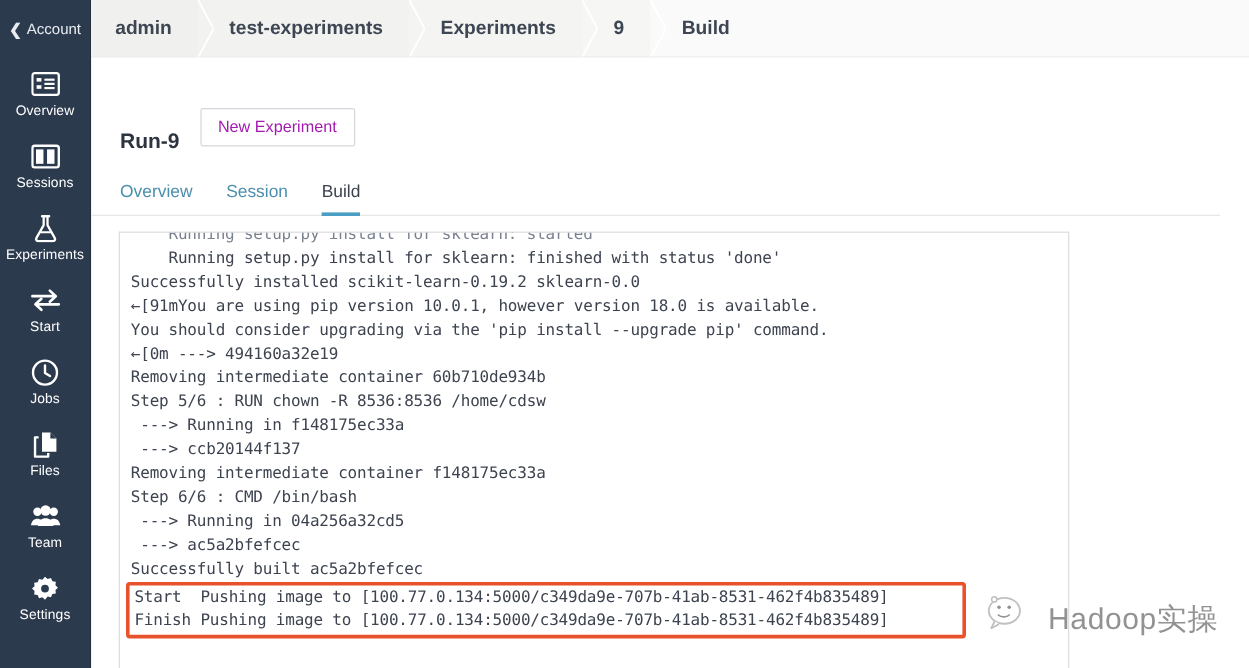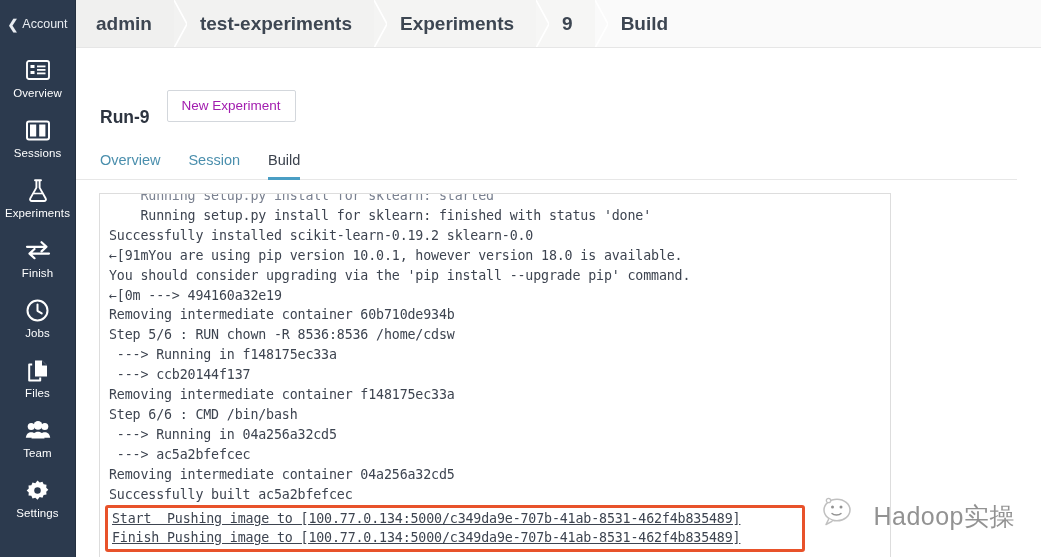--- a/index.html
+++ b/index.html
@@ -49,21 +49,21 @@
     width: 965px; height: 48px;
     display: flex; align-items: stretch;
     background: #fafafa;
     border-bottom: 1px solid #e6e6e6;
     overflow: hidden;
   }
   .crumb {
     position: relative;
     display: flex; align-items: center;
     padding: 0 22px 0 26px;
-    font-size: 19px;
+    font-size: 16px;
     font-weight: bold;
     color: #3d4652;
     white-space: nowrap;
     cursor: pointer;
   }
   .crumb:first-child { padding-left: 20px; }
   .crumb .arrow {
     position: absolute; right: -13px; top: 0;
     width: 13px; height: 48px;
     z-index: 3;
@@ -144,21 +144,21 @@
   
   #highlight-box {
     position: absolute;
     left: 5px;
     width: 700px;
     border: 3px solid #e8522a;
     border-radius: 3px;
     padding: 1px 0 2px 4px;
     background: transparent;
   }
-  #highlight-box .log-line { line-height: 19px; text-decoration: underline; }
+  #highlight-box .log-line { line-height: 19px; }
 
   
   #watermark {
     position: absolute;
     right: 26px; bottom: 22px;
     display: flex; align-items: center; gap: 9px;
     opacity: .95;
     pointer-events: none;
   }
   #watermark .wm-text {
@@ -215,21 +215,21 @@
       <span class="sb-label">Experiments</span>
     </div>
 
     <div class="sb-item">
       <span class="sb-icon">
         <svg width="26" height="20" viewBox="0 0 26 20" fill="none">
           <path d="M2 6.8h19M16.5 2.2l5 4.6-5 4.6" stroke="#fff" stroke-width="2.2" stroke-linecap="round" stroke-linejoin="round"></path>
           <path d="M24 13.6H5M9.5 18.2l-5-4.6 5-4.6" stroke="#fff" stroke-width="2.2" stroke-linecap="round" stroke-linejoin="round"></path>
         </svg>
       </span>
-      <span class="sb-label">Finish</span>
+      <span class="sb-label">Start</span>
     </div>
 
     <div class="sb-item">
       <span class="sb-icon">
         <svg width="23" height="23" viewBox="0 0 23 23" fill="none">
           <circle cx="11.5" cy="11.5" r="10" stroke="#fff" stroke-width="2"></circle>
           <path d="M11.5 5.6v6.2l4.2 2.6" stroke="#fff" stroke-width="2" stroke-linecap="round" stroke-linejoin="round"></path>
         </svg>
       </span>
       <span class="sb-label">Jobs</span>
@@ -335,21 +335,20 @@
         <div class="log-line">You should consider upgrading via the 'pip install --upgrade pip' command.</div>
         <div class="log-line">←[0m ---&gt; 494160a32e19</div>
         <div class="log-line">Removing intermediate container 60b710de934b</div>
         <div class="log-line">Step 5/6 : RUN chown -R 8536:8536 /home/cdsw</div>
         <div class="log-line"> ---&gt; Running in f148175ec33a</div>
         <div class="log-line"> ---&gt; ccb20144f137</div>
         <div class="log-line">Removing intermediate container f148175ec33a</div>
         <div class="log-line">Step 6/6 : CMD /bin/bash</div>
         <div class="log-line"> ---&gt; Running in 04a256a32cd5</div>
         <div class="log-line"> ---&gt; ac5a2bfefcec</div>
-        <div class="log-line">Removing intermediate container 04a256a32cd5</div>
         <div class="log-line">Successfully built ac5a2bfefcec</div>
 
         <div id="highlight-box">
           <div class="log-line">Start  Pushing image to [100.77.0.134:5000/c349da9e-707b-41ab-8531-462f4b835489]</div>
           <div class="log-line">Finish Pushing image to [100.77.0.134:5000/c349da9e-707b-41ab-8531-462f4b835489]</div>
         </div>
       </div>
     </div>
 
     <div id="watermark">

